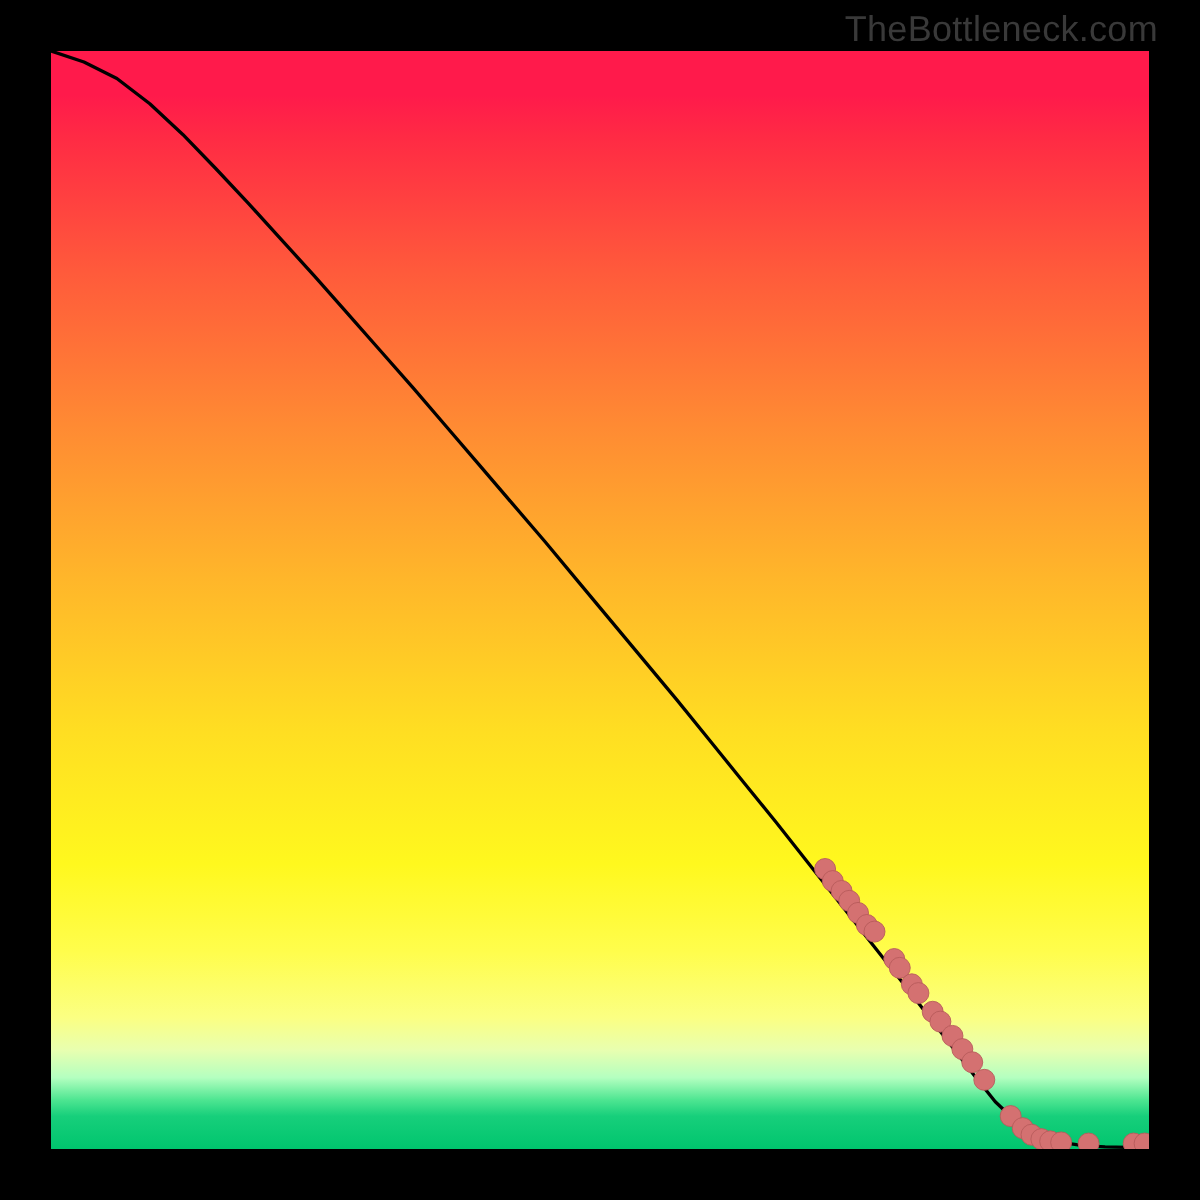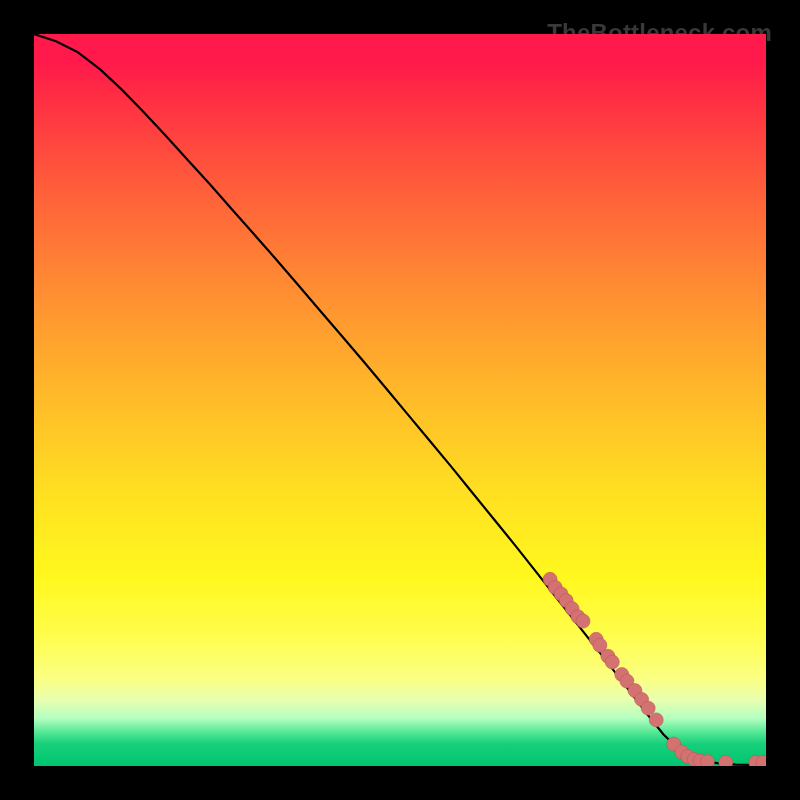--- a/index.html
+++ b/index.html
@@ -24,23 +24,22 @@
     width: 732px;
     height: 732px;
     
   }
   .watermark {
     position: absolute;
     top: 6px;
     right: 28px;
     font-size: 24px;
     color: #393939;
-    font-weight: 700;
+    font-weight: 400;
     letter-spacing: 0.2px;
-    margin-top: 13px;
   }
   svg.curve {
     position: absolute;
     left: 0;
     top: 0;
     width: 732px;
     height: 732px;
   }
 </style>
 </head>

